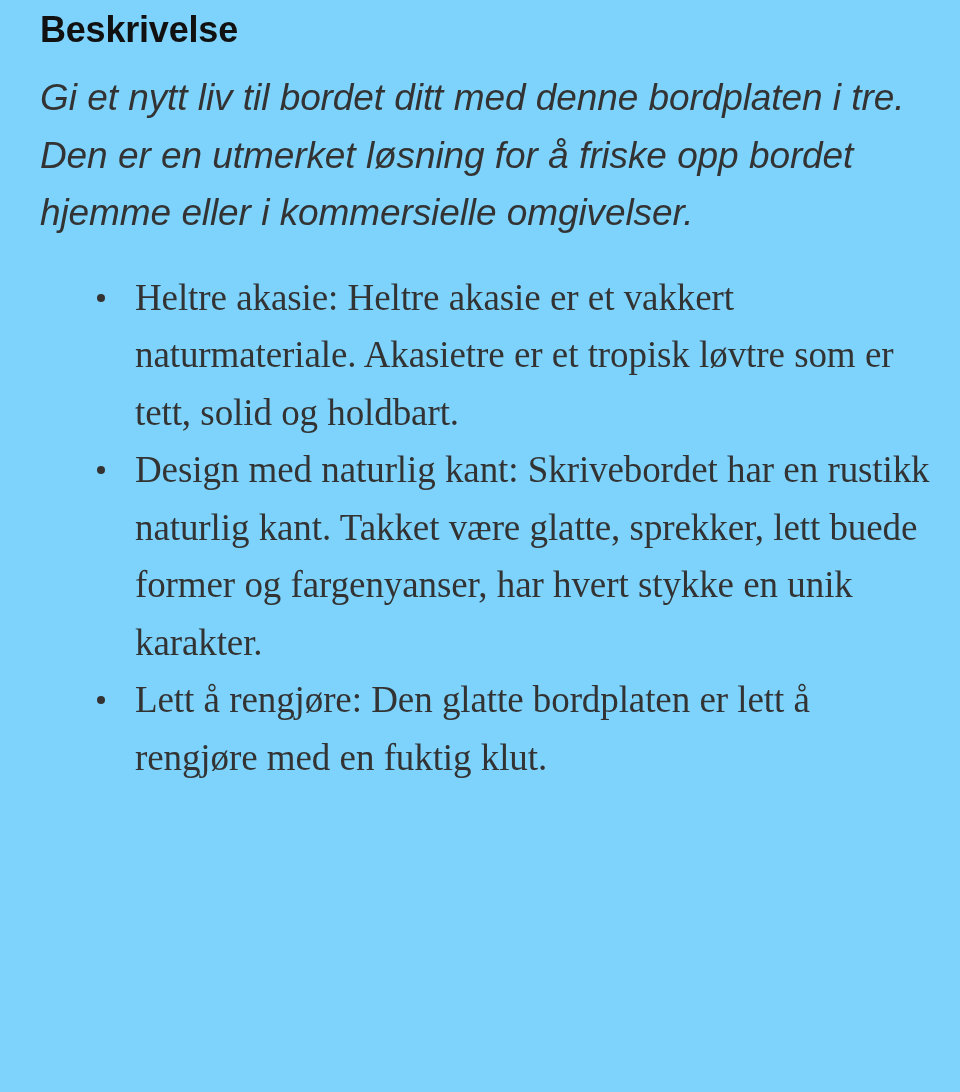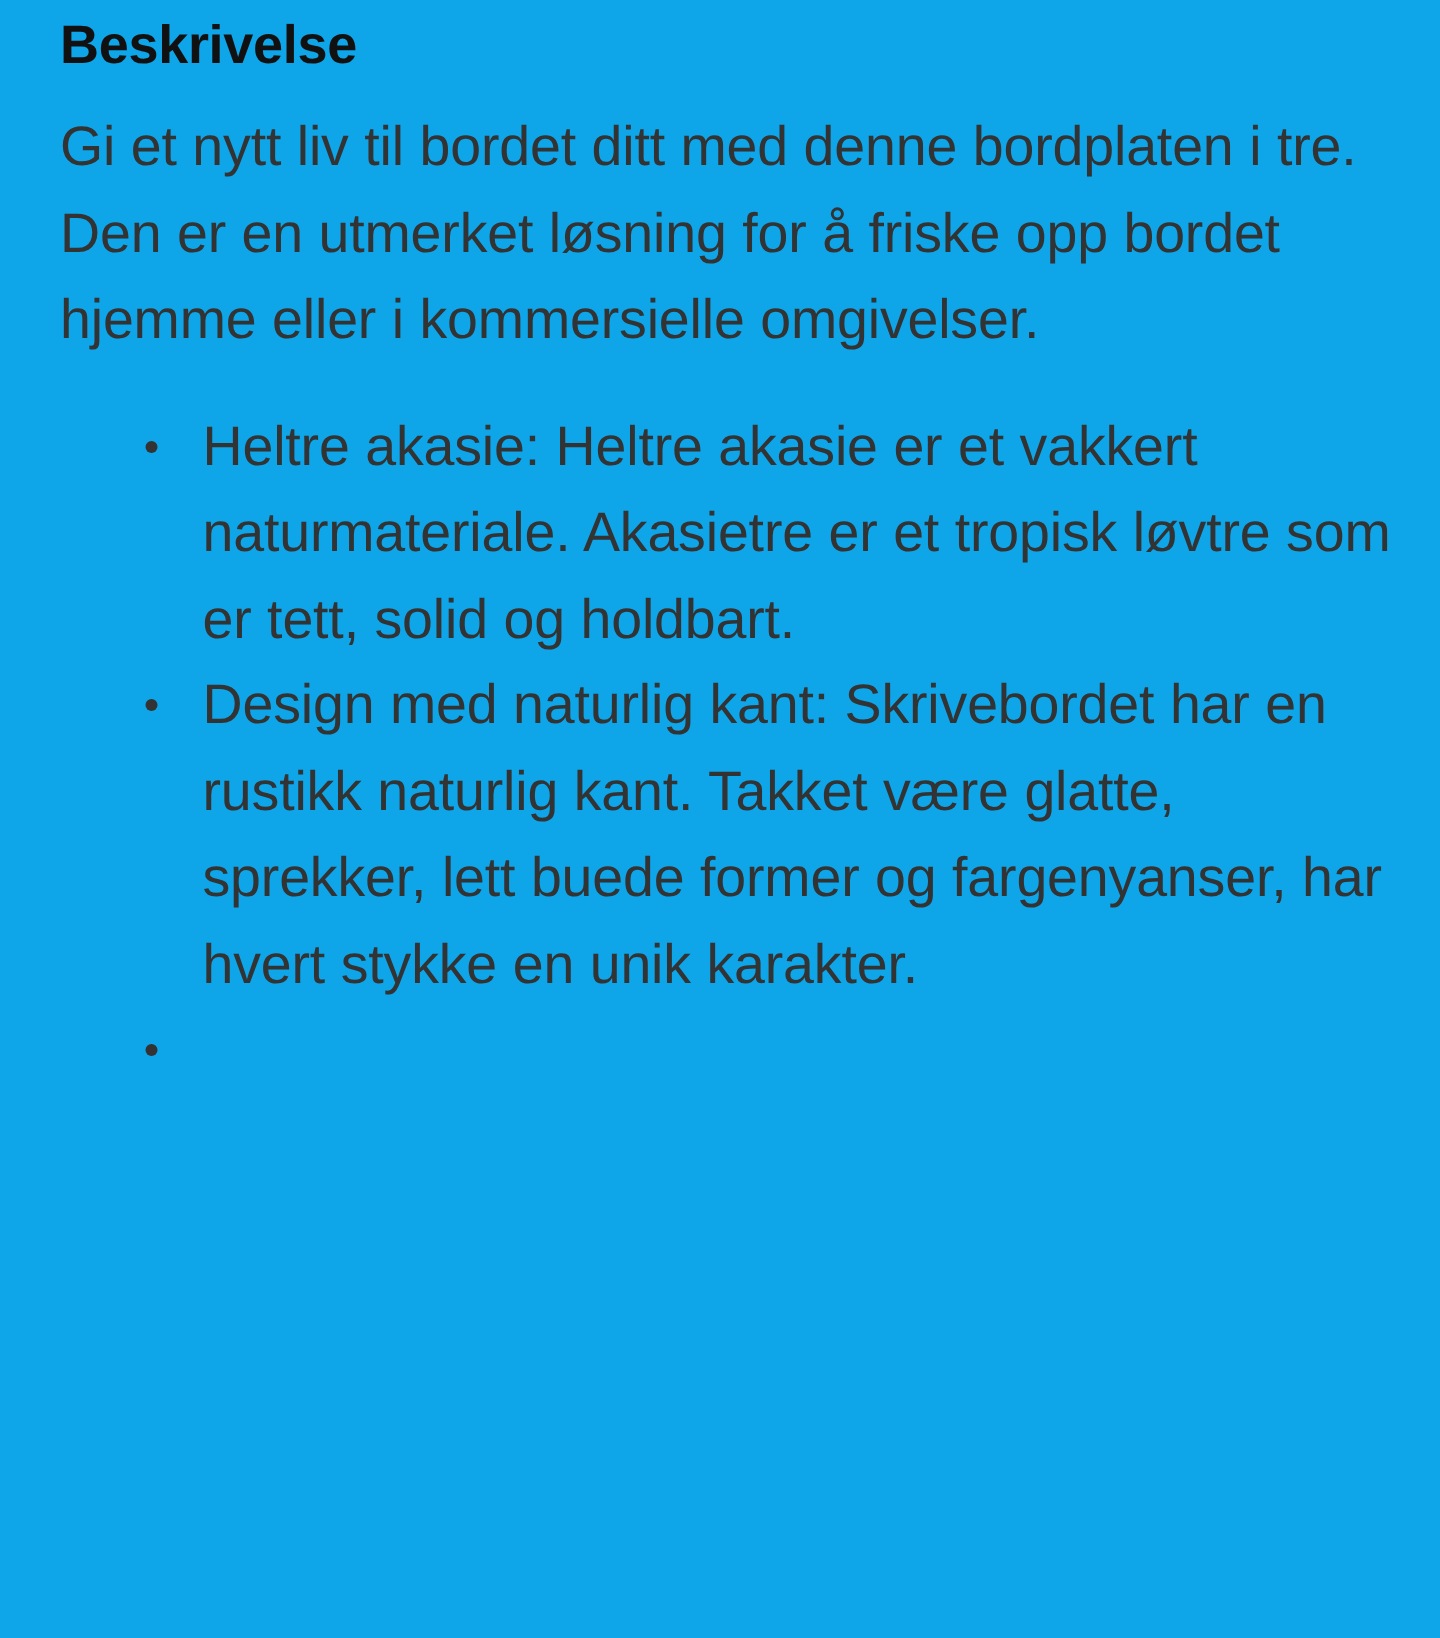--- a/index.html
+++ b/index.html
@@ -14,21 +14,21 @@
     height: 1092px;
     overflow: hidden;
     font-family: "Liberation Sans", "DejaVu Sans", sans-serif;
     -webkit-font-smoothing: antialiased;
   }
 
   .page {
     position: relative;
     width: 960px;
     height: 1092px;
-    background: #0ea5e9;
+    background: #7dd3fc;
     box-sizing: border-box;
     padding: 0;
   }
 
   .content {
     position: absolute;
     left: 40px;
     top: 0;
     width: 890px;
   }
@@ -45,27 +45,29 @@
 
   .intro-paragraph {
     font-size: 37px;
     font-weight: normal;
     line-height: 57.5px;
     color: #333333;
     margin: 0;
     padding-top: 17px;
     letter-spacing: -0.1px;
     word-spacing: 0.2px;
+    font-style: italic;
   }
 
   .feature-list {
     list-style: none;
     margin: 0;
     padding: 0;
     padding-top: 27px;
+    font-family: Liberation Serif, serif;
   }
 
   .feature-item {
     position: relative;
     font-size: 37px;
     line-height: 57.5px;
     color: #333333;
     margin: 0;
     padding-left: 95px;
     letter-spacing: -0.1px;
@@ -100,17 +102,18 @@
       <li class="feature-item">
         <span class="bullet-marker"></span>
         <span class="item-text">Heltre akasie: Heltre akasie er et vakkert naturmateriale. Akasietre er et tropisk løvtre som er tett, solid og holdbart.</span>
       </li>
       <li class="feature-item">
         <span class="bullet-marker"></span>
         <span class="item-text">Design med naturlig kant: Skrivebordet har en rustikk naturlig kant. Takket være glatte, sprekker, lett buede former og fargenyanser, har hvert stykke en unik karakter.</span>
       </li>
       <li class="feature-item">
         <span class="bullet-marker"></span>
+        <span class="item-text">Lett å rengjøre: Den glatte bordplaten er lett å rengjøre med en fuktig klut.</span>
       </li>
     </ul>
 
   </div>
 </div>
 
 </body></html>

